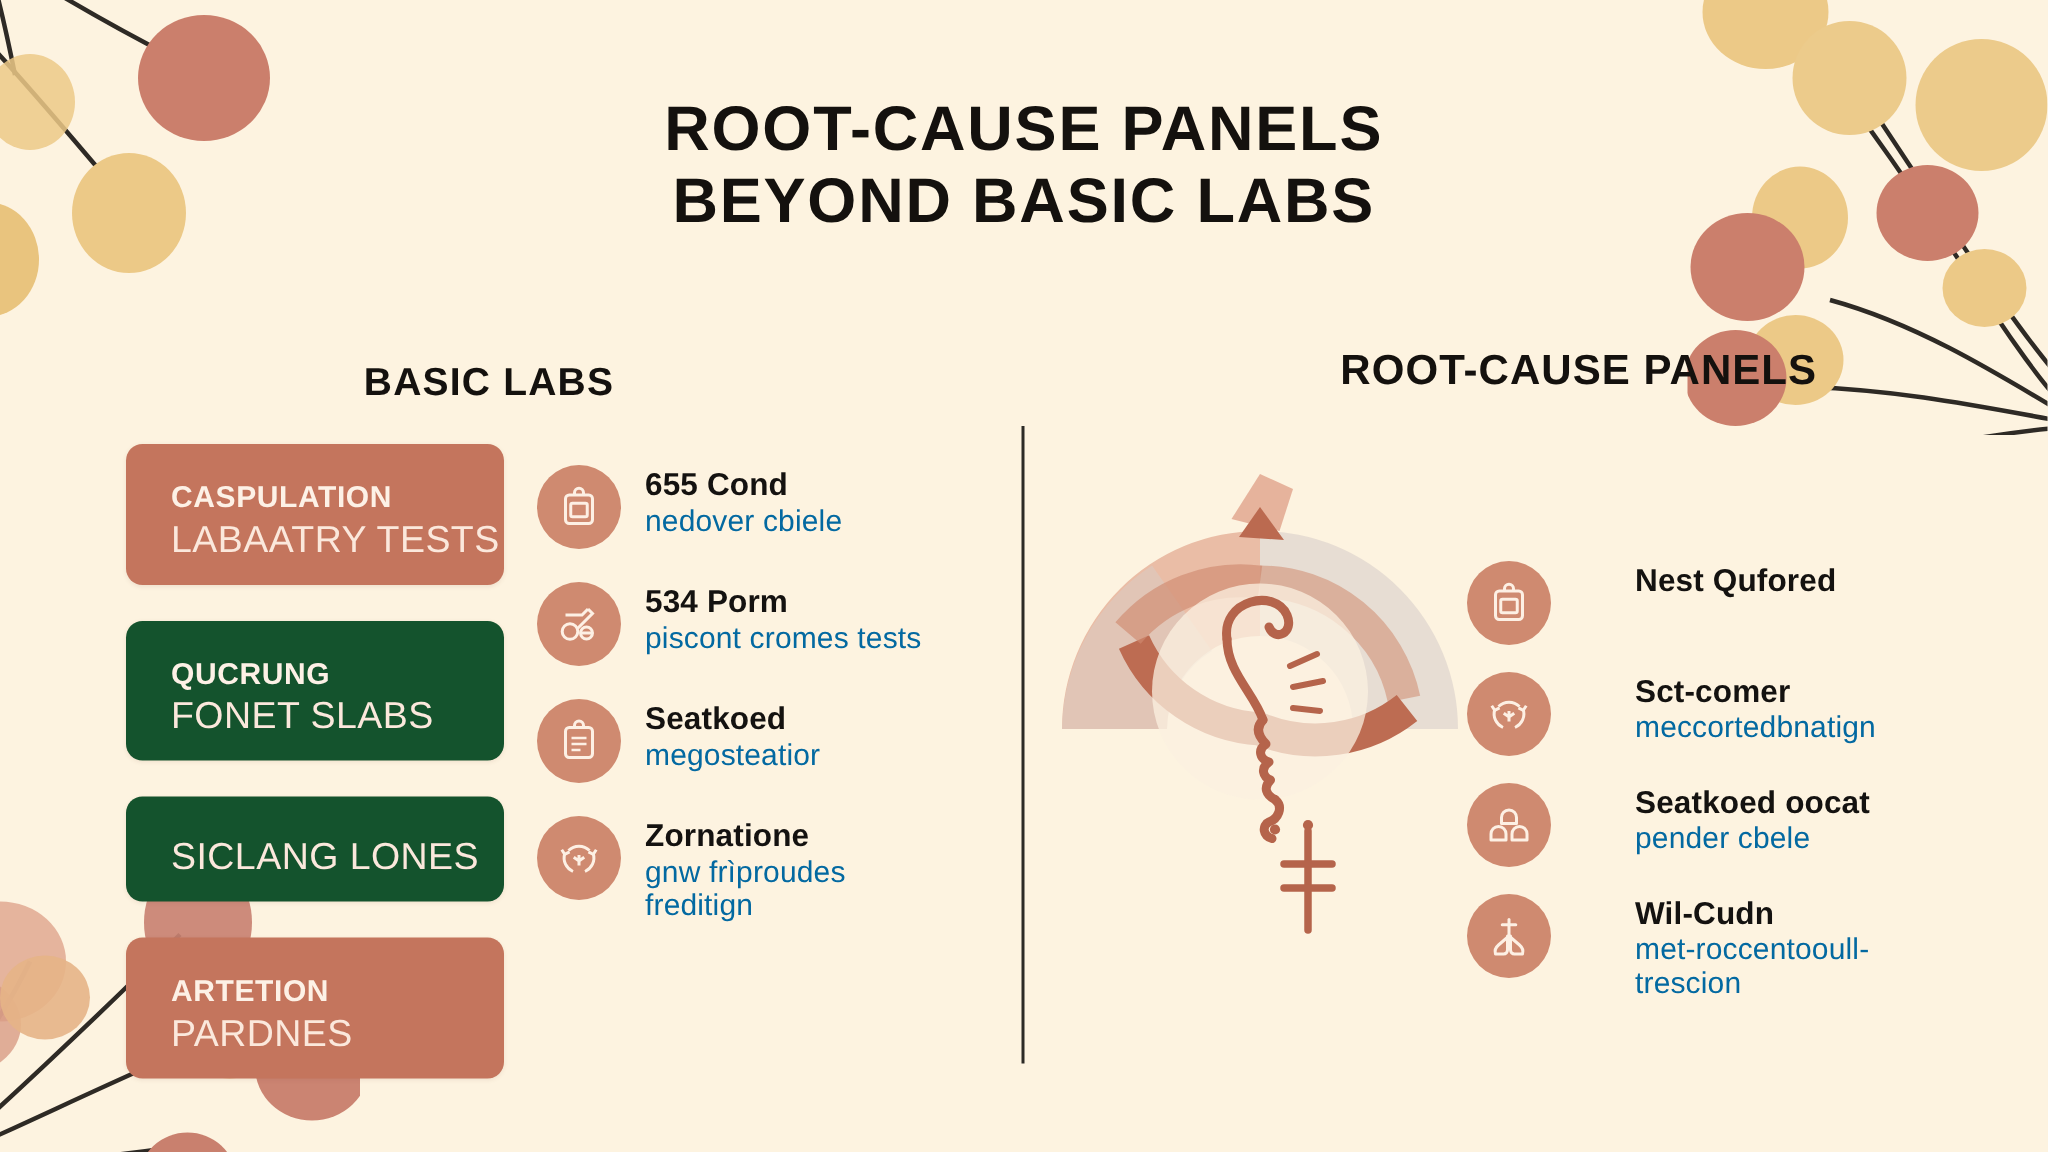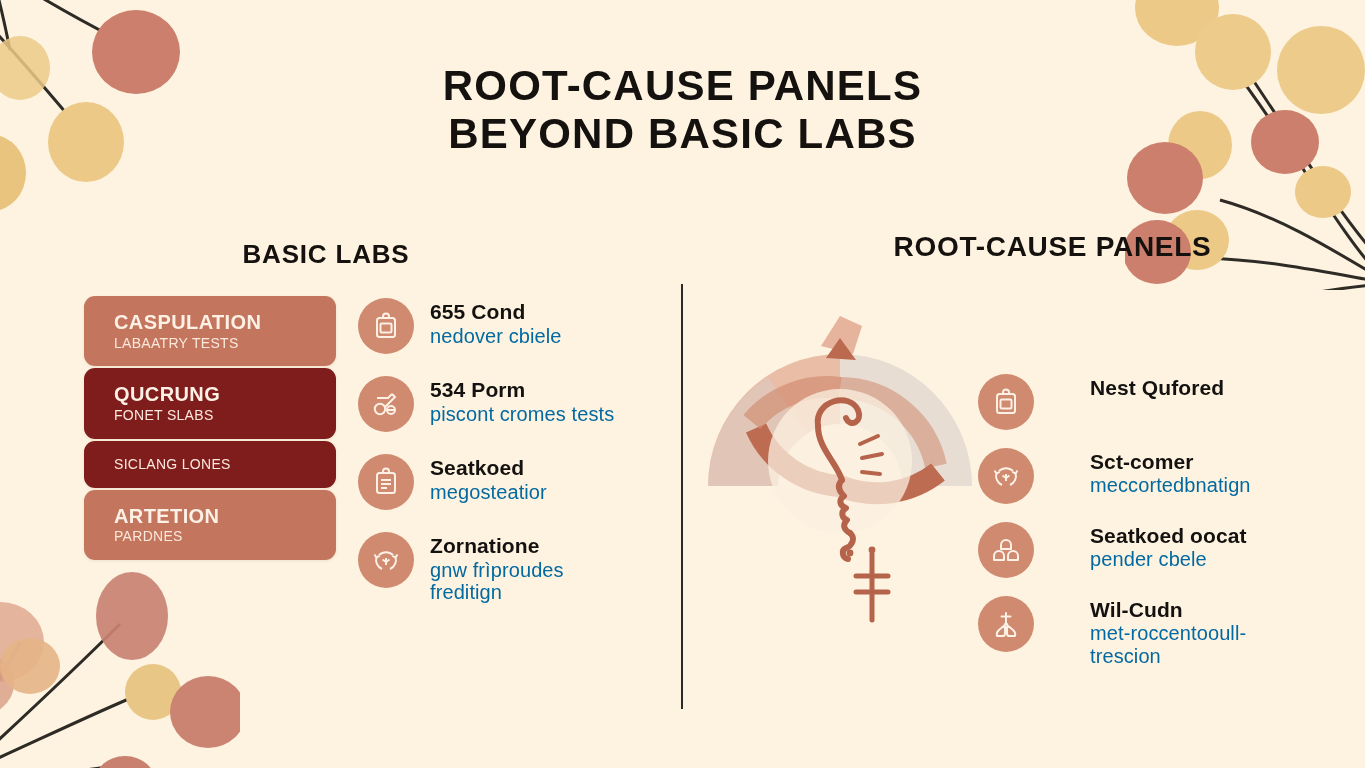--- a/index.html
+++ b/index.html
@@ -36,32 +36,32 @@
   
   #left-panel { position:absolute; left:0; top:239px; width:660px; }
   #left-heading {
     text-align:center; font-size:26px; font-weight:bold;
     letter-spacing:0.8px; color:#14110e; margin-left:-8px;
   }
   #left-body { display:flex; margin-top:26px; }
 
   #labs-cards { width:252px; margin-left:84px; }
   .lab-card {
-    border-radius:11px; padding:15px 0 15px 30px;
-    margin-bottom:2px; color:#fdf1e6;
+    border-radius:11px; padding:25px 0 15px 30px;
+    margin-bottom:24px; color:#fdf1e6;
     box-shadow:0 1px 3px rgba(120,70,50,0.10);
   }
   .lab-card .l1 { font-size:20px; font-weight:bold; letter-spacing:0.4px; line-height:1.18; }
-  .lab-card .l2 { font-size:14px; letter-spacing:0.3px; line-height:1.2; color:#fbe8dc; }
+  .lab-card .l2 { font-size:25px; letter-spacing:0.3px; line-height:1.2; color:#fbe8dc; }
   .lab-card.dark  { background:#c4755d; }
-  .lab-card.light { background:#7f1d1d; }
+  .lab-card.light { background:#14532d; }
 
   
   .icon-list { padding-top:2px; }
-  #left-list { margin-left:22px; width:270px; }
+  #left-list { margin-left:22px; width:270px;margin-top:12px; }
   .icon-row { display:flex; align-items:flex-start; margin-bottom:22px; }
   .icon-badge {
     width:56px; height:56px; border-radius:50%;
     background:#cf8a70; flex:0 0 56px;
     display:flex; align-items:center; justify-content:center;
   }
   .row-text { margin-left:16px; padding-top:2px; }
   .row-title {
     font-size:21px; font-weight:bold; color:#141210;
     line-height:1.12; letter-spacing:0.1px;

